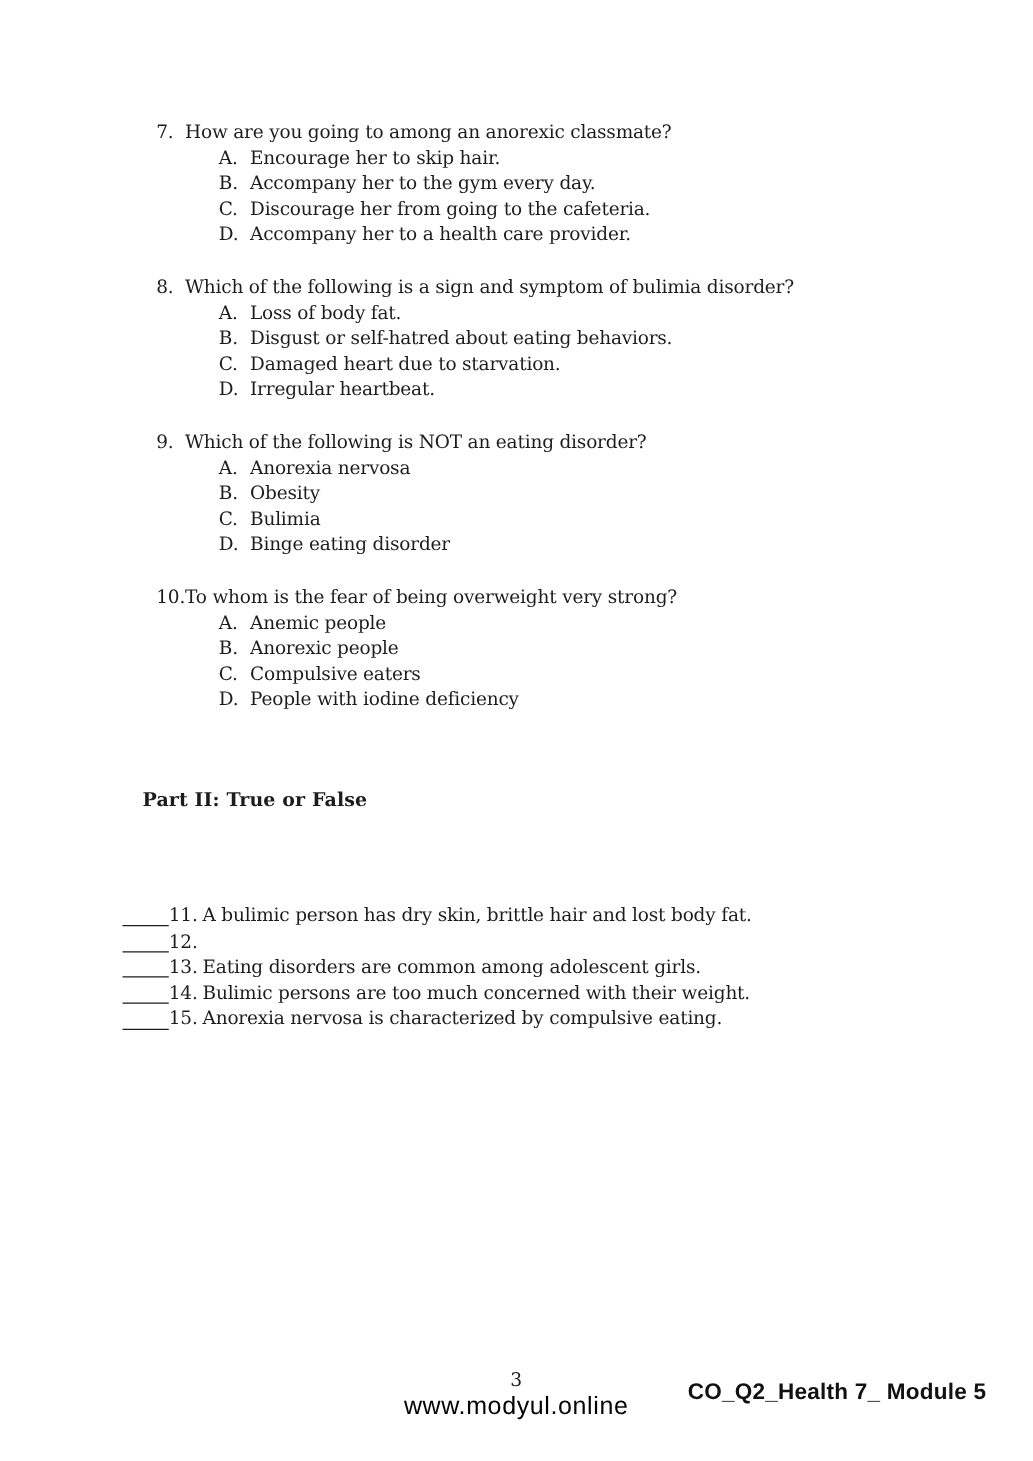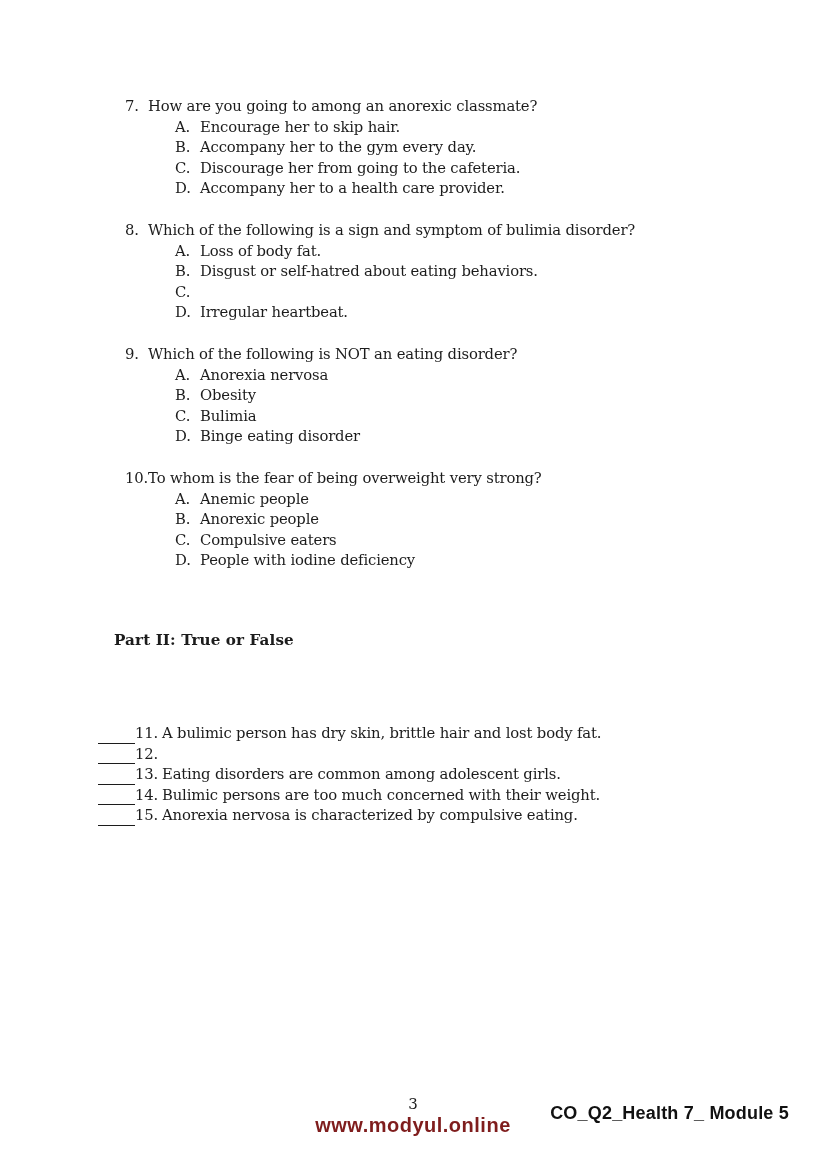--- a/index.html
+++ b/index.html
@@ -21,30 +21,30 @@
   .opts { margin-left: 50px; }
   .opt-row { display: flex; }
   .opt-letter { display: inline-block; min-width: 25px; }
 
   
   .part2-heading { left: 114px; top: 631px; font-size: 15.2px; font-weight: bold; letter-spacing: 0.1px; }
   .directions { left: 100px; top: 660px; line-height: 20.6px; font-size: 14.8px; letter-spacing: -0.15px; white-space: nowrap; }
 
   
   .tf-block { left: 98px; top: 723px; line-height: 20.6px; font-size: 14.8px; letter-spacing: -0.15px; white-space: nowrap; }
-  .tf-row { display: flex; align-items: flex-end; }
+  .tf-row { display: flex; align-items: center; }
   .tf-blank { display: inline-block; width: 37px; height: 15px; border-bottom: 1.4px solid #1c1c1c; flex: 0 0 auto; }
   .tf-num { display: inline-block; min-width: 27px; flex: 0 0 auto; }
 
   
   .page-number { left: 0; right: 0; top: 1095px; text-align: center; font-size: 15px; }
   .watermark {
     left: 0; right: 0; top: 1114px; text-align: center;
     font-family: "Liberation Sans", sans-serif;
-    font-size: 20px; color: #7f1d1d; letter-spacing: 0.5px; font-weight: bold;
+    font-size: 20px; color: #000000; letter-spacing: 0.5px;
   }
   .footer-right {
     right: 37px; top: 1103px;
     font-family: "Liberation Sans", sans-serif;
     font-size: 18px; font-weight: bold; color: #111111; letter-spacing: 0.2px;
   }
 </style>
 </head>
 <body>
 
@@ -84,20 +84,21 @@
       <div class="opt-row">
         <span class="opt-letter">A.</span>
         <span>Loss of body fat.</span>
       </div>
       <div class="opt-row">
         <span class="opt-letter">B.</span>
         <span>Disgust or self-hatred about eating behaviors.</span>
       </div>
       <div class="opt-row">
         <span class="opt-letter">C.</span>
+        <span>Damaged heart due to starvation.</span>
       </div>
       <div class="opt-row">
         <span class="opt-letter">D.</span>
         <span>Irregular heartbeat.</span>
       </div>
     </div>
   </div>
 
   <div class="abs q-block" style="top:344px">
     <div class="q-line">

